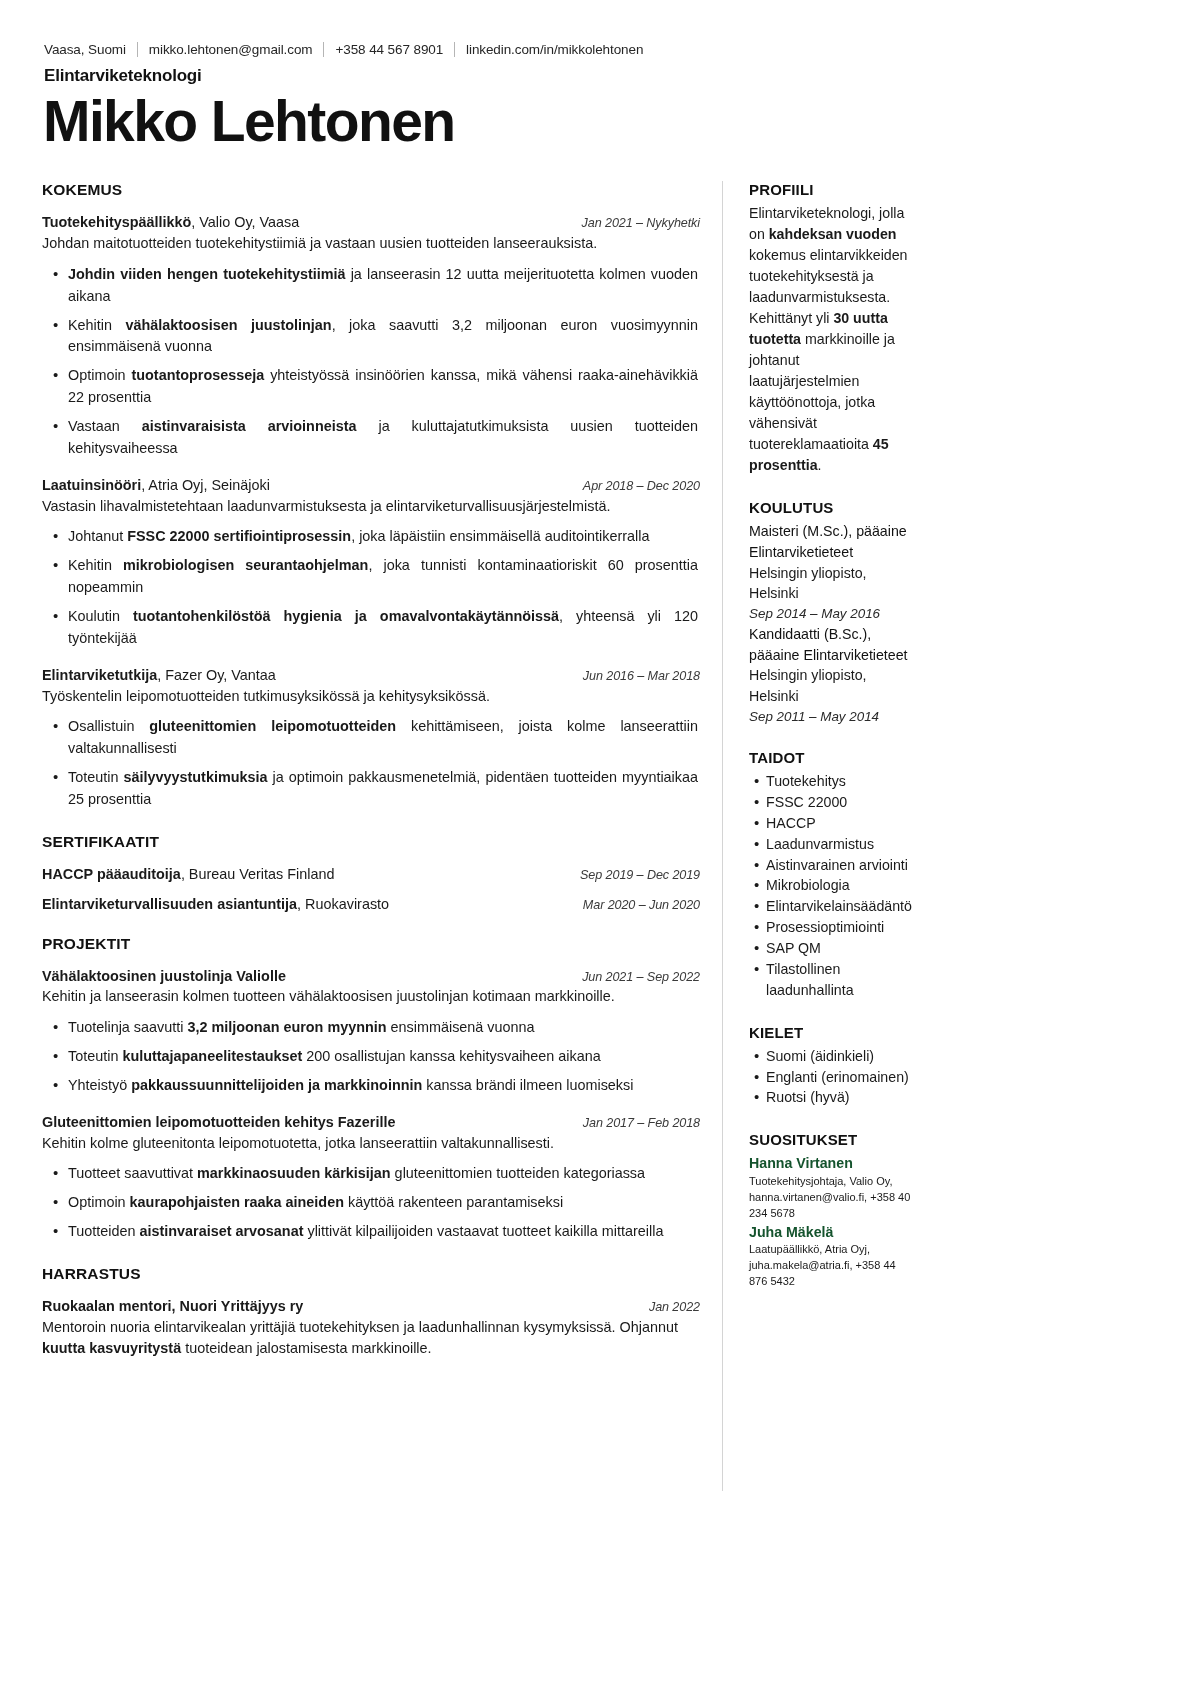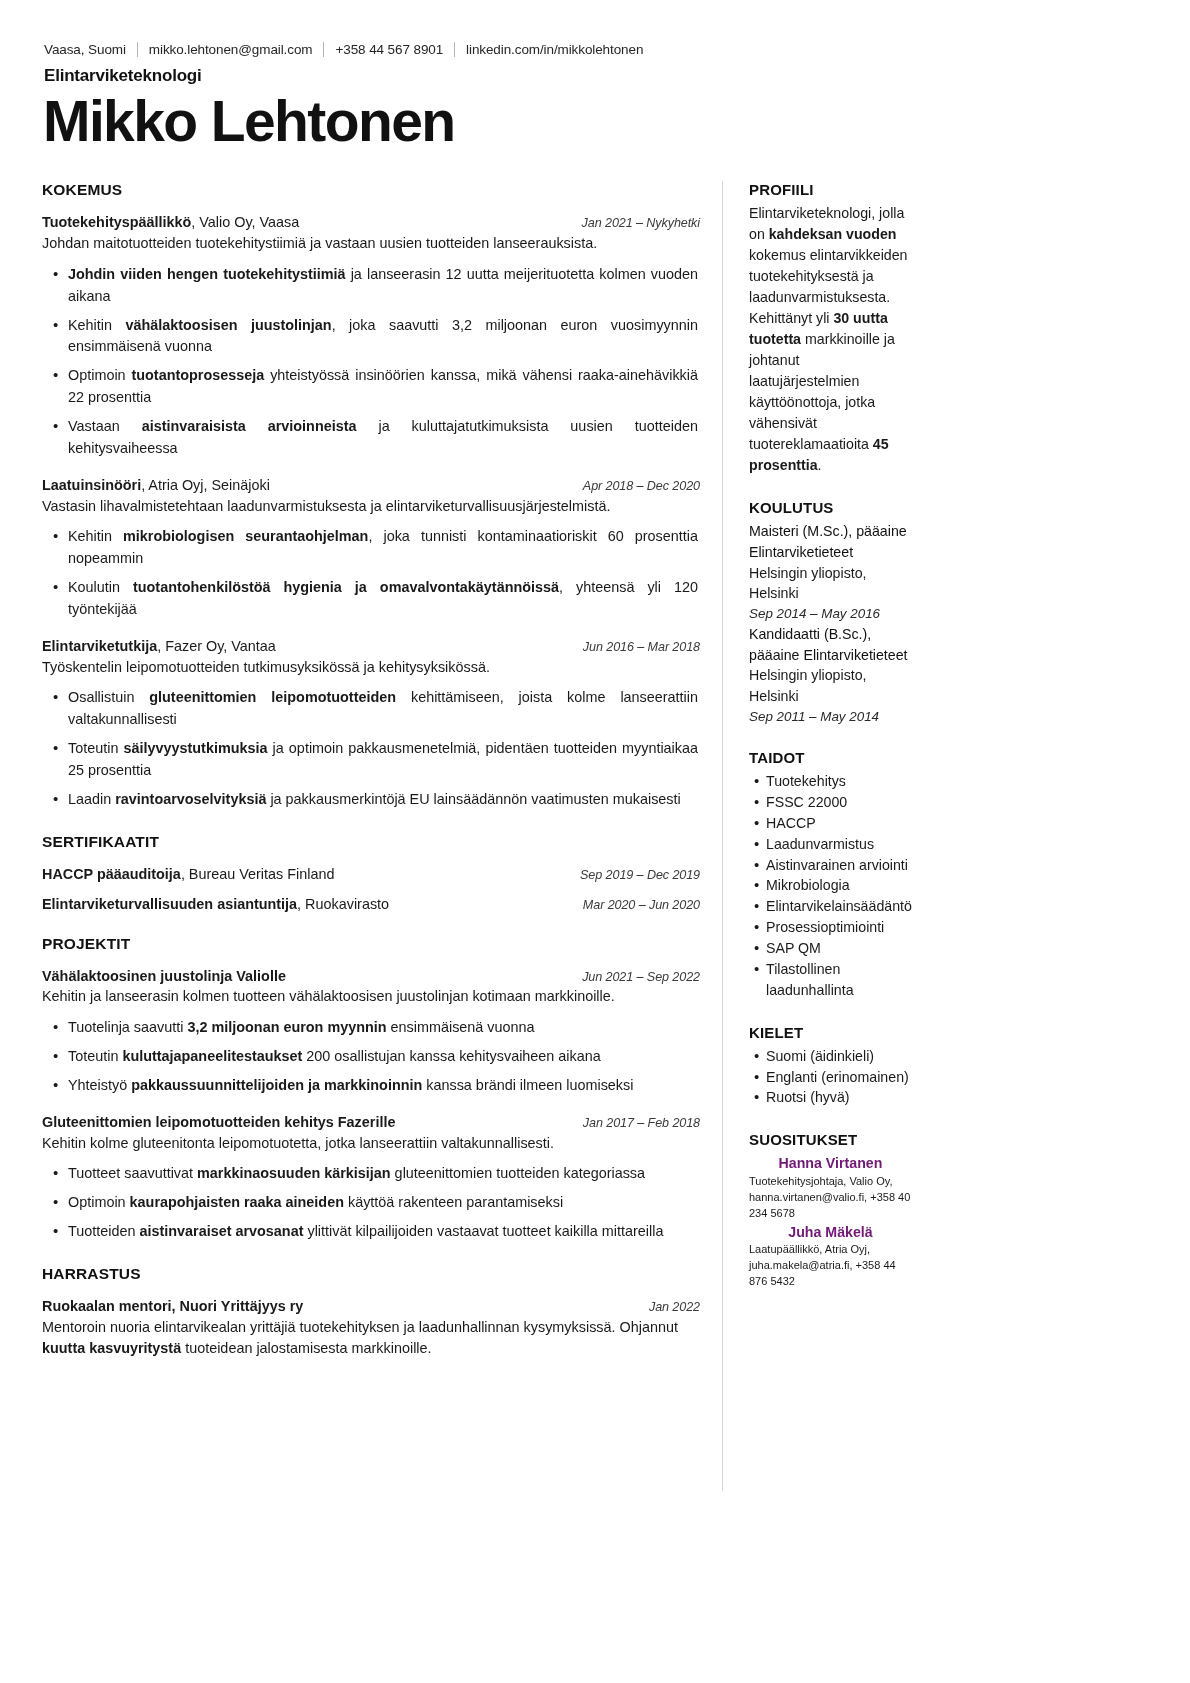--- a/index.html
+++ b/index.html
@@ -198,22 +198,21 @@
     left: -12px;
     top: -1px;
     font-size: 15px;
   }
 
   .ref-entry { margin-bottom: 0px; }
   .ref-name {
     font-size: 14.2px;
     font-weight: bold;
     line-height: 1.45;
-    color: #701a75;
-    text-align: center;
+    color: #14532d;
   }
   .ref-detail {
     font-size: 11px;
     line-height: 1.45;
     color: #1a1a1a;
   }
 </style>
 </head>
 <body>
 
@@ -252,34 +251,34 @@
                 <li>Vastaan <b>aistinvaraisista arvioinneista</b> ja kuluttajatutkimuksista uusien tuotteiden kehitysvaiheessa</li>
               </ul>
             </div>
             <div class="entry">
               <div class="entry-head">
                 <div class="entry-title"><b>Laatuinsinööri</b>, Atria Oyj, Seinäjoki</div>
                 <div class="entry-date">Apr 2018 – Dec 2020</div>
               </div>
               <div class="entry-desc">Vastasin lihavalmistetehtaan laadunvarmistuksesta ja elintarviketurvallisuusjärjestelmistä.</div>
               <ul class="bullets">
+                <li>Johtanut <b>FSSC 22000 sertifiointiprosessin</b>, joka läpäistiin ensimmäisellä auditointikerralla</li>
                 <li>Kehitin <b>mikrobiologisen seurantaohjelman</b>, joka tunnisti kontaminaatioriskit 60 prosenttia nopeammin</li>
                 <li>Koulutin <b>tuotantohenkilöstöä hygienia ja omavalvontakäytännöissä</b>, yhteensä yli 120 työntekijää</li>
               </ul>
             </div>
             <div class="entry">
               <div class="entry-head">
                 <div class="entry-title"><b>Elintarviketutkija</b>, Fazer Oy, Vantaa</div>
                 <div class="entry-date">Jun 2016 – Mar 2018</div>
               </div>
               <div class="entry-desc">Työskentelin leipomotuotteiden tutkimusyksikössä ja kehitysyksikössä.</div>
               <ul class="bullets">
                 <li>Osallistuin <b>gluteenittomien leipomotuotteiden</b> kehittämiseen, joista kolme lanseerattiin valtakunnallisesti</li>
                 <li>Toteutin <b>säilyvyystutkimuksia</b> ja optimoin pakkausmenetelmiä, pidentäen tuotteiden myyntiaikaa 25 prosenttia</li>
-                <li>Laadin <b>ravintoarvoselvityksiä</b> ja pakkausmerkintöjä EU lainsäädännön vaatimusten mukaisesti</li>
               </ul>
             </div>
           </div>
       </div>
 
       <div class="section" style="margin-bottom:20px;">
         <div class="section-title">SERTIFIKAATIT</div>
         <div id="certificate-entries">
             <div class="entry" style="margin-bottom:9px;">
               <div class="entry-head">

